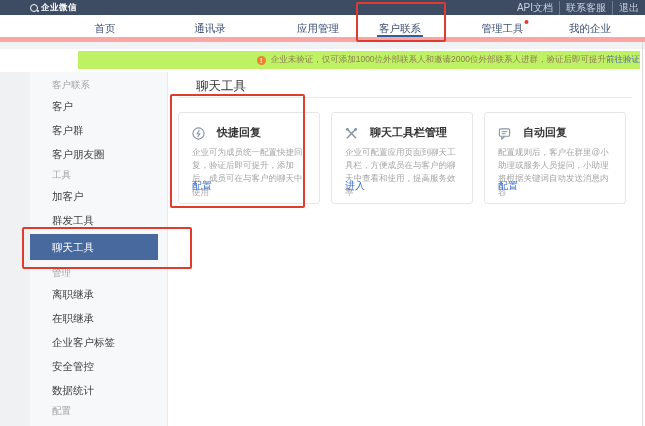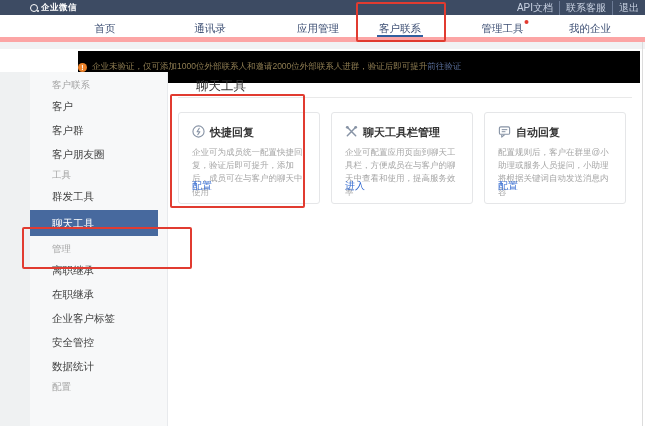--- a/index.html
+++ b/index.html
@@ -18,40 +18,40 @@
 
   
   .navbar{position:absolute;left:0;top:15px;width:645px;height:27px;background:#ffffff;border-bottom:5px solid #fca5a5;box-sizing:border-box;text-decoration:underline;}
   .navtab{position:absolute;top:0;height:27px;line-height:27px;transform:translateX(-50%);font-size:10.5px;color:#3c4e73;cursor:pointer;white-space:nowrap;}
   .navtab .reddot{display:inline-block;width:4px;height:4px;background:#e33a2f;border-radius:50%;vertical-align:top;margin:5px 0 0 1px;}
   .nav-underline{position:absolute;bottom:0;height:2.5px;width:46px;background:#31609f;transform:translateX(-50%);}
 
   .grayband{position:absolute;left:0;top:42px;width:645px;height:7px;background:#f1f2f4;}
 
   
-  .notice{position:absolute;left:78px;top:51px;width:562px;height:32px;background:#000000;display:flex;align-items:center;justify-content:flex-start;font-size:8.5px;color:#8f7d52;}
+  .notice{position:absolute;left:78px;top:51px;width:562px;height:18px;background:#bef264;display:flex;align-items:center;justify-content:flex-end;font-size:8.5px;color:#8f7d52;}
   .warn-icon{width:9px;height:9px;background:#ed822a;border-radius:50%;color:#ffffff;font-size:7px;line-height:9px;text-align:center;margin-right:5px;flex:0 0 auto;}
   .warn-icon::before{content:"!";font-weight:bold;}
   .notice-link{color:#576b95;margin-left:0;cursor:pointer;}
 
   
   .main{position:absolute;left:0;top:72px;width:645px;height:354px;}
   .gutter{position:absolute;left:0;top:0;width:30px;height:354px;background:#eff1f2;}
   .sidebar{position:absolute;left:30px;top:0;width:138px;height:354px;background:#f7f8f9;border-right:1px solid #e8eaed;box-sizing:border-box;padding-top:4px;}
   .side-header{height:18px;line-height:18px;padding-left:22px;font-size:9.5px;color:#a2a2a2;}
   .side-item{height:24px;line-height:24px;padding-left:22px;font-size:10.5px;color:#3f3f3f;cursor:pointer;}
   .side-item.selected{height:26px;line-height:26px;margin:2px 0;width:106px;background:#47699e;color:#ffffff;}
   .side-header.gap{margin-top:4px;}
 
   
   .content-title{position:absolute;left:196px;top:78px;font-size:12.5px;color:#333333;}
   .title-divider{position:absolute;left:178px;top:97px;width:454px;height:1px;background:#e9e9e9;}
   .card{position:absolute;top:112px;width:142px;height:92px;background:#ffffff;border:1px solid #e5e6e8;border-radius:3px;box-sizing:border-box;padding:12px 13px;}
   .card1{left:178px;} .card2{left:331px;} .card3{left:484px;}
-  .card-head{display:flex;align-items:flex-start;gap:5px;}
+  .card-head{display:flex;align-items:flex-end;gap:12px;}
   .card-title{font-size:11px;font-weight:600;color:#333333;white-space:nowrap;}
   .card-desc{margin-top:6px;font-size:8.5px;line-height:1.55;color:#a6a6a6;}
   .card-link{position:absolute;left:13px;bottom:10px;font-size:10px;color:#3269cf;cursor:pointer;}
   .cicon{flex:0 0 auto;display:block;}
 
   .right-edge{position:absolute;left:642px;top:42px;width:1px;height:384px;background:#dcdcdc;}
 
   
   .redbox{position:absolute;border:2px solid #e13b30;border-radius:2px;pointer-events:none;z-index:20;box-sizing:border-box;}
   .redbox1{left:356px;top:2px;width:90px;height:40px;}
@@ -95,20 +95,21 @@
 
   <div class="main">
     <div class="gutter"></div>
 
     <div class="sidebar">
       <div class="side-header">客户联系</div>
       <div class="side-item">客户</div>
       <div class="side-item">客户群</div>
       <div class="side-item">客户朋友圈</div>
       <div class="side-header">工具</div>
+      <div class="side-item">加客户</div>
       <div class="side-item">群发工具</div>
       <div class="side-item selected">聊天工具</div>
       <div class="side-header gap">管理</div>
       <div class="side-item">离职继承</div>
       <div class="side-item">在职继承</div>
       <div class="side-item">企业客户标签</div>
       <div class="side-item">安全管控</div>
       <div class="side-item">数据统计</div>
       <div class="side-header">配置</div>
     </div>

